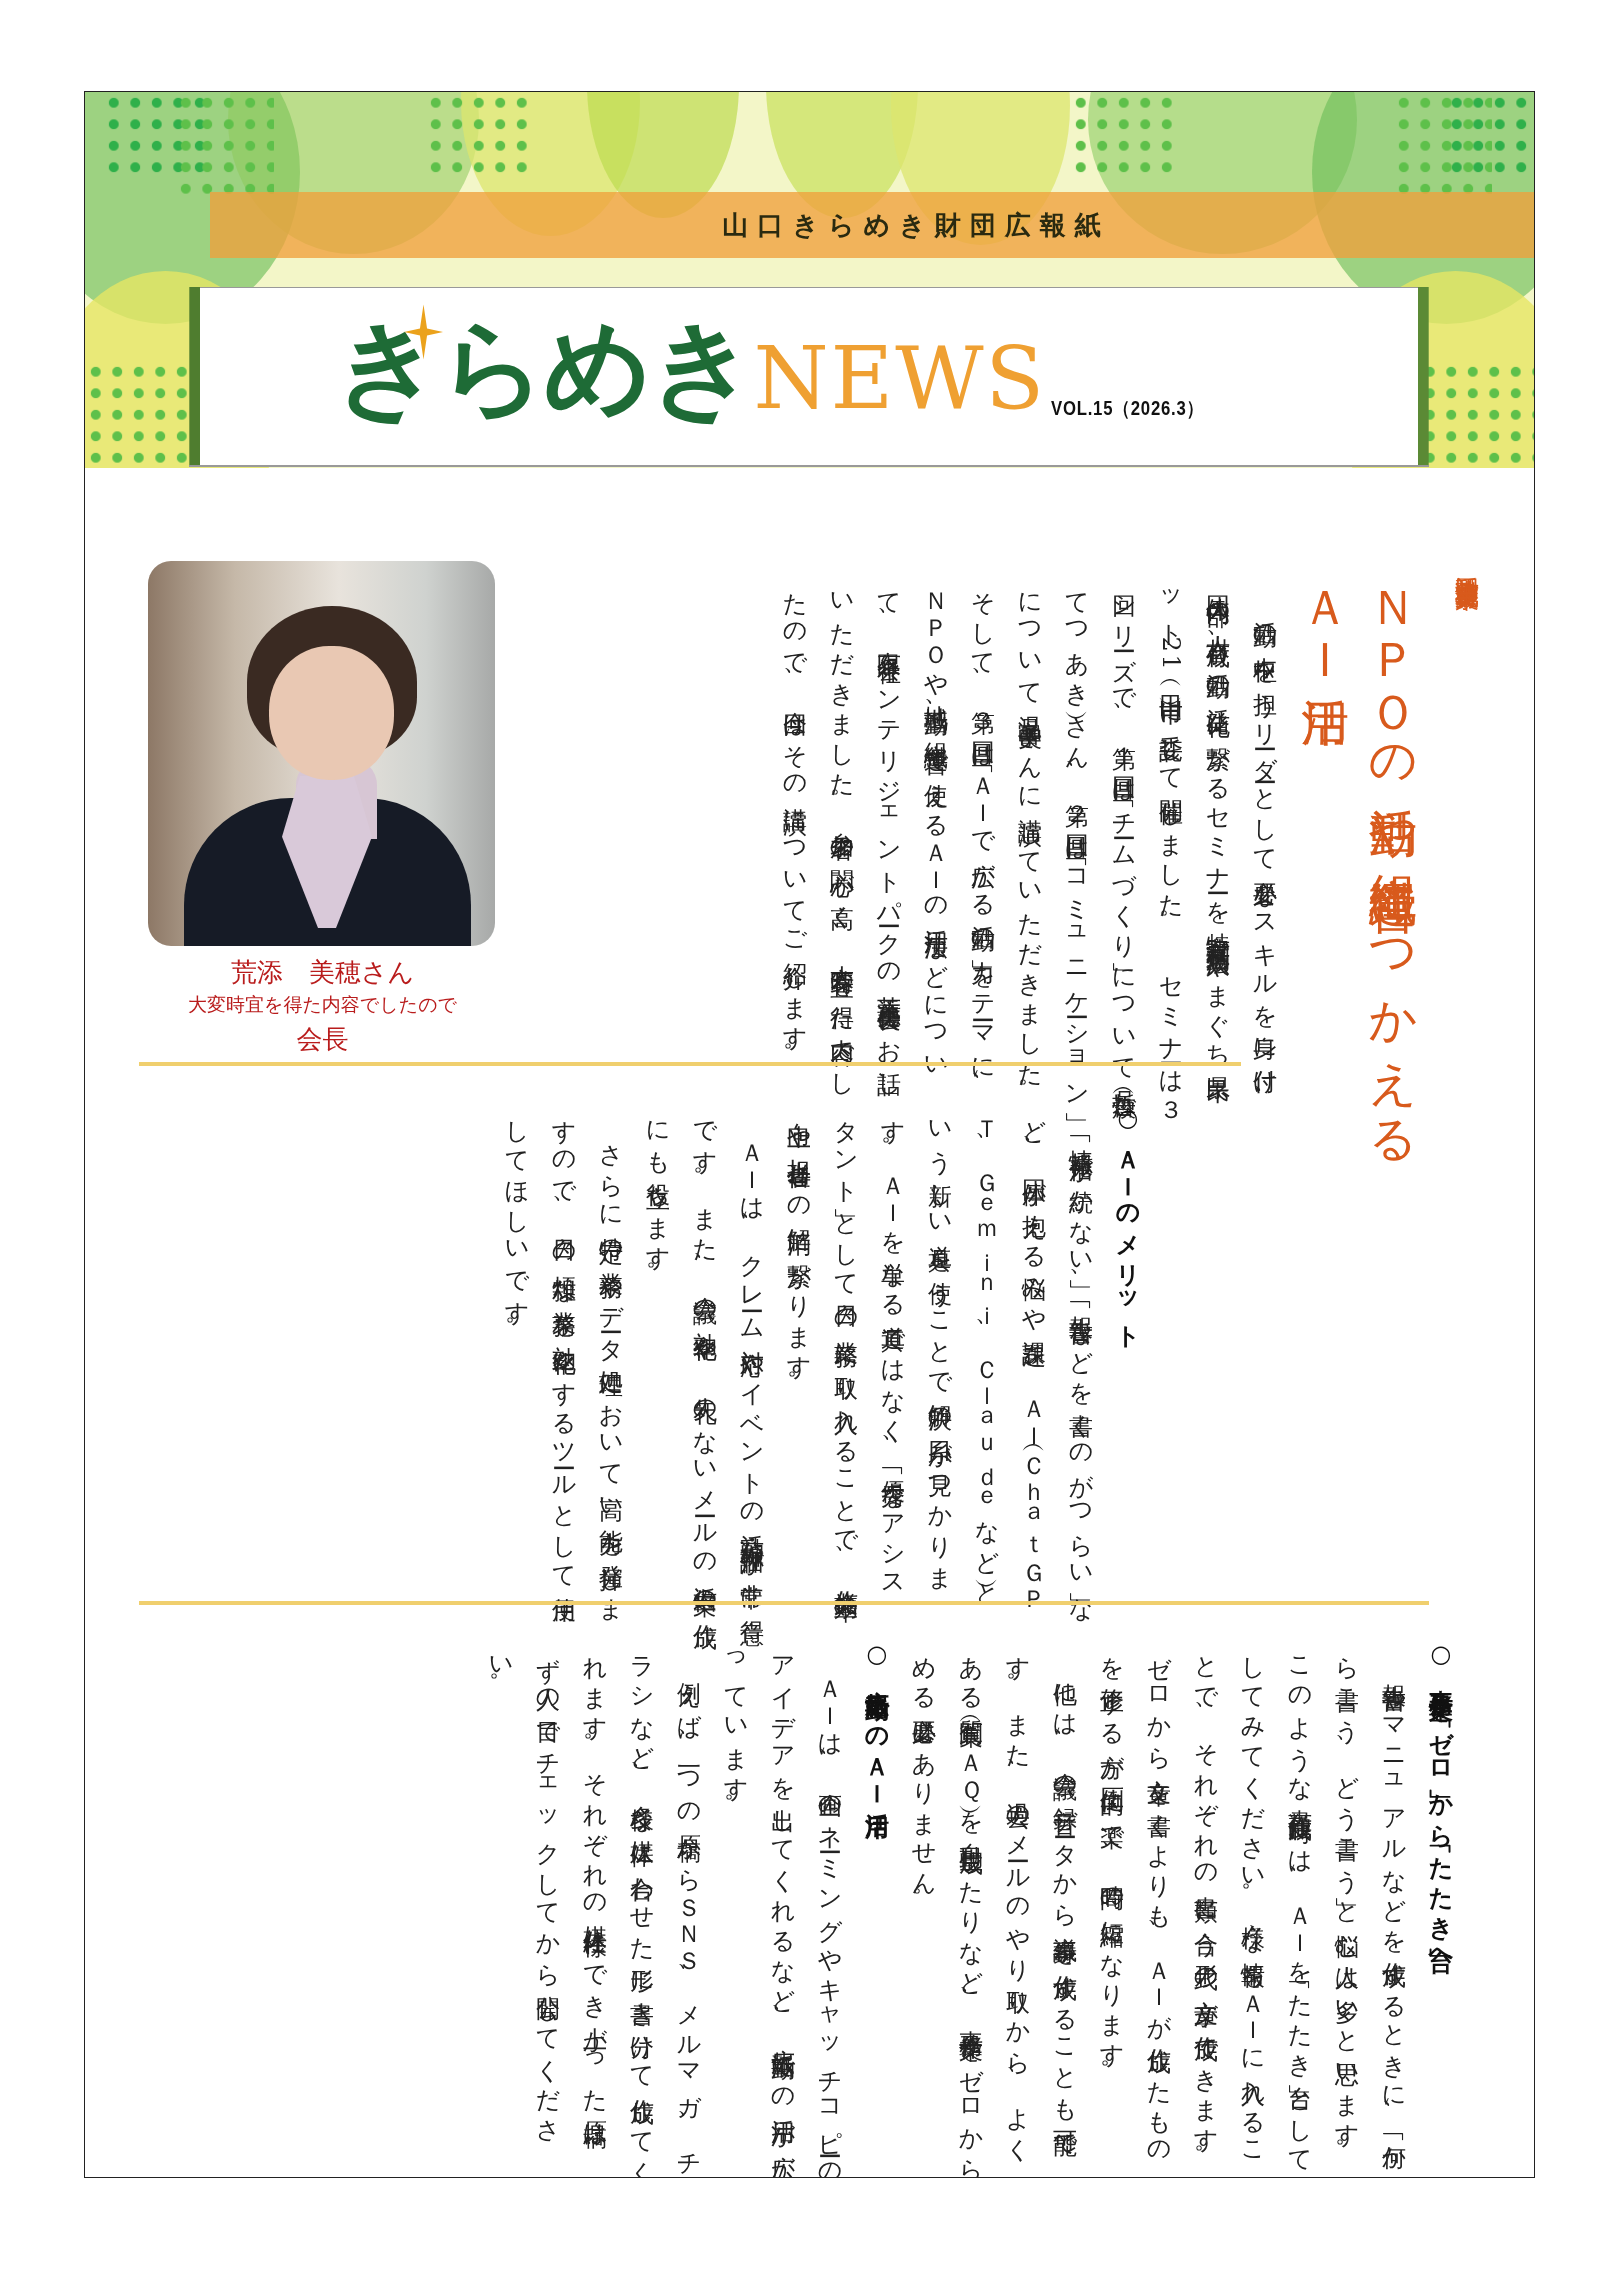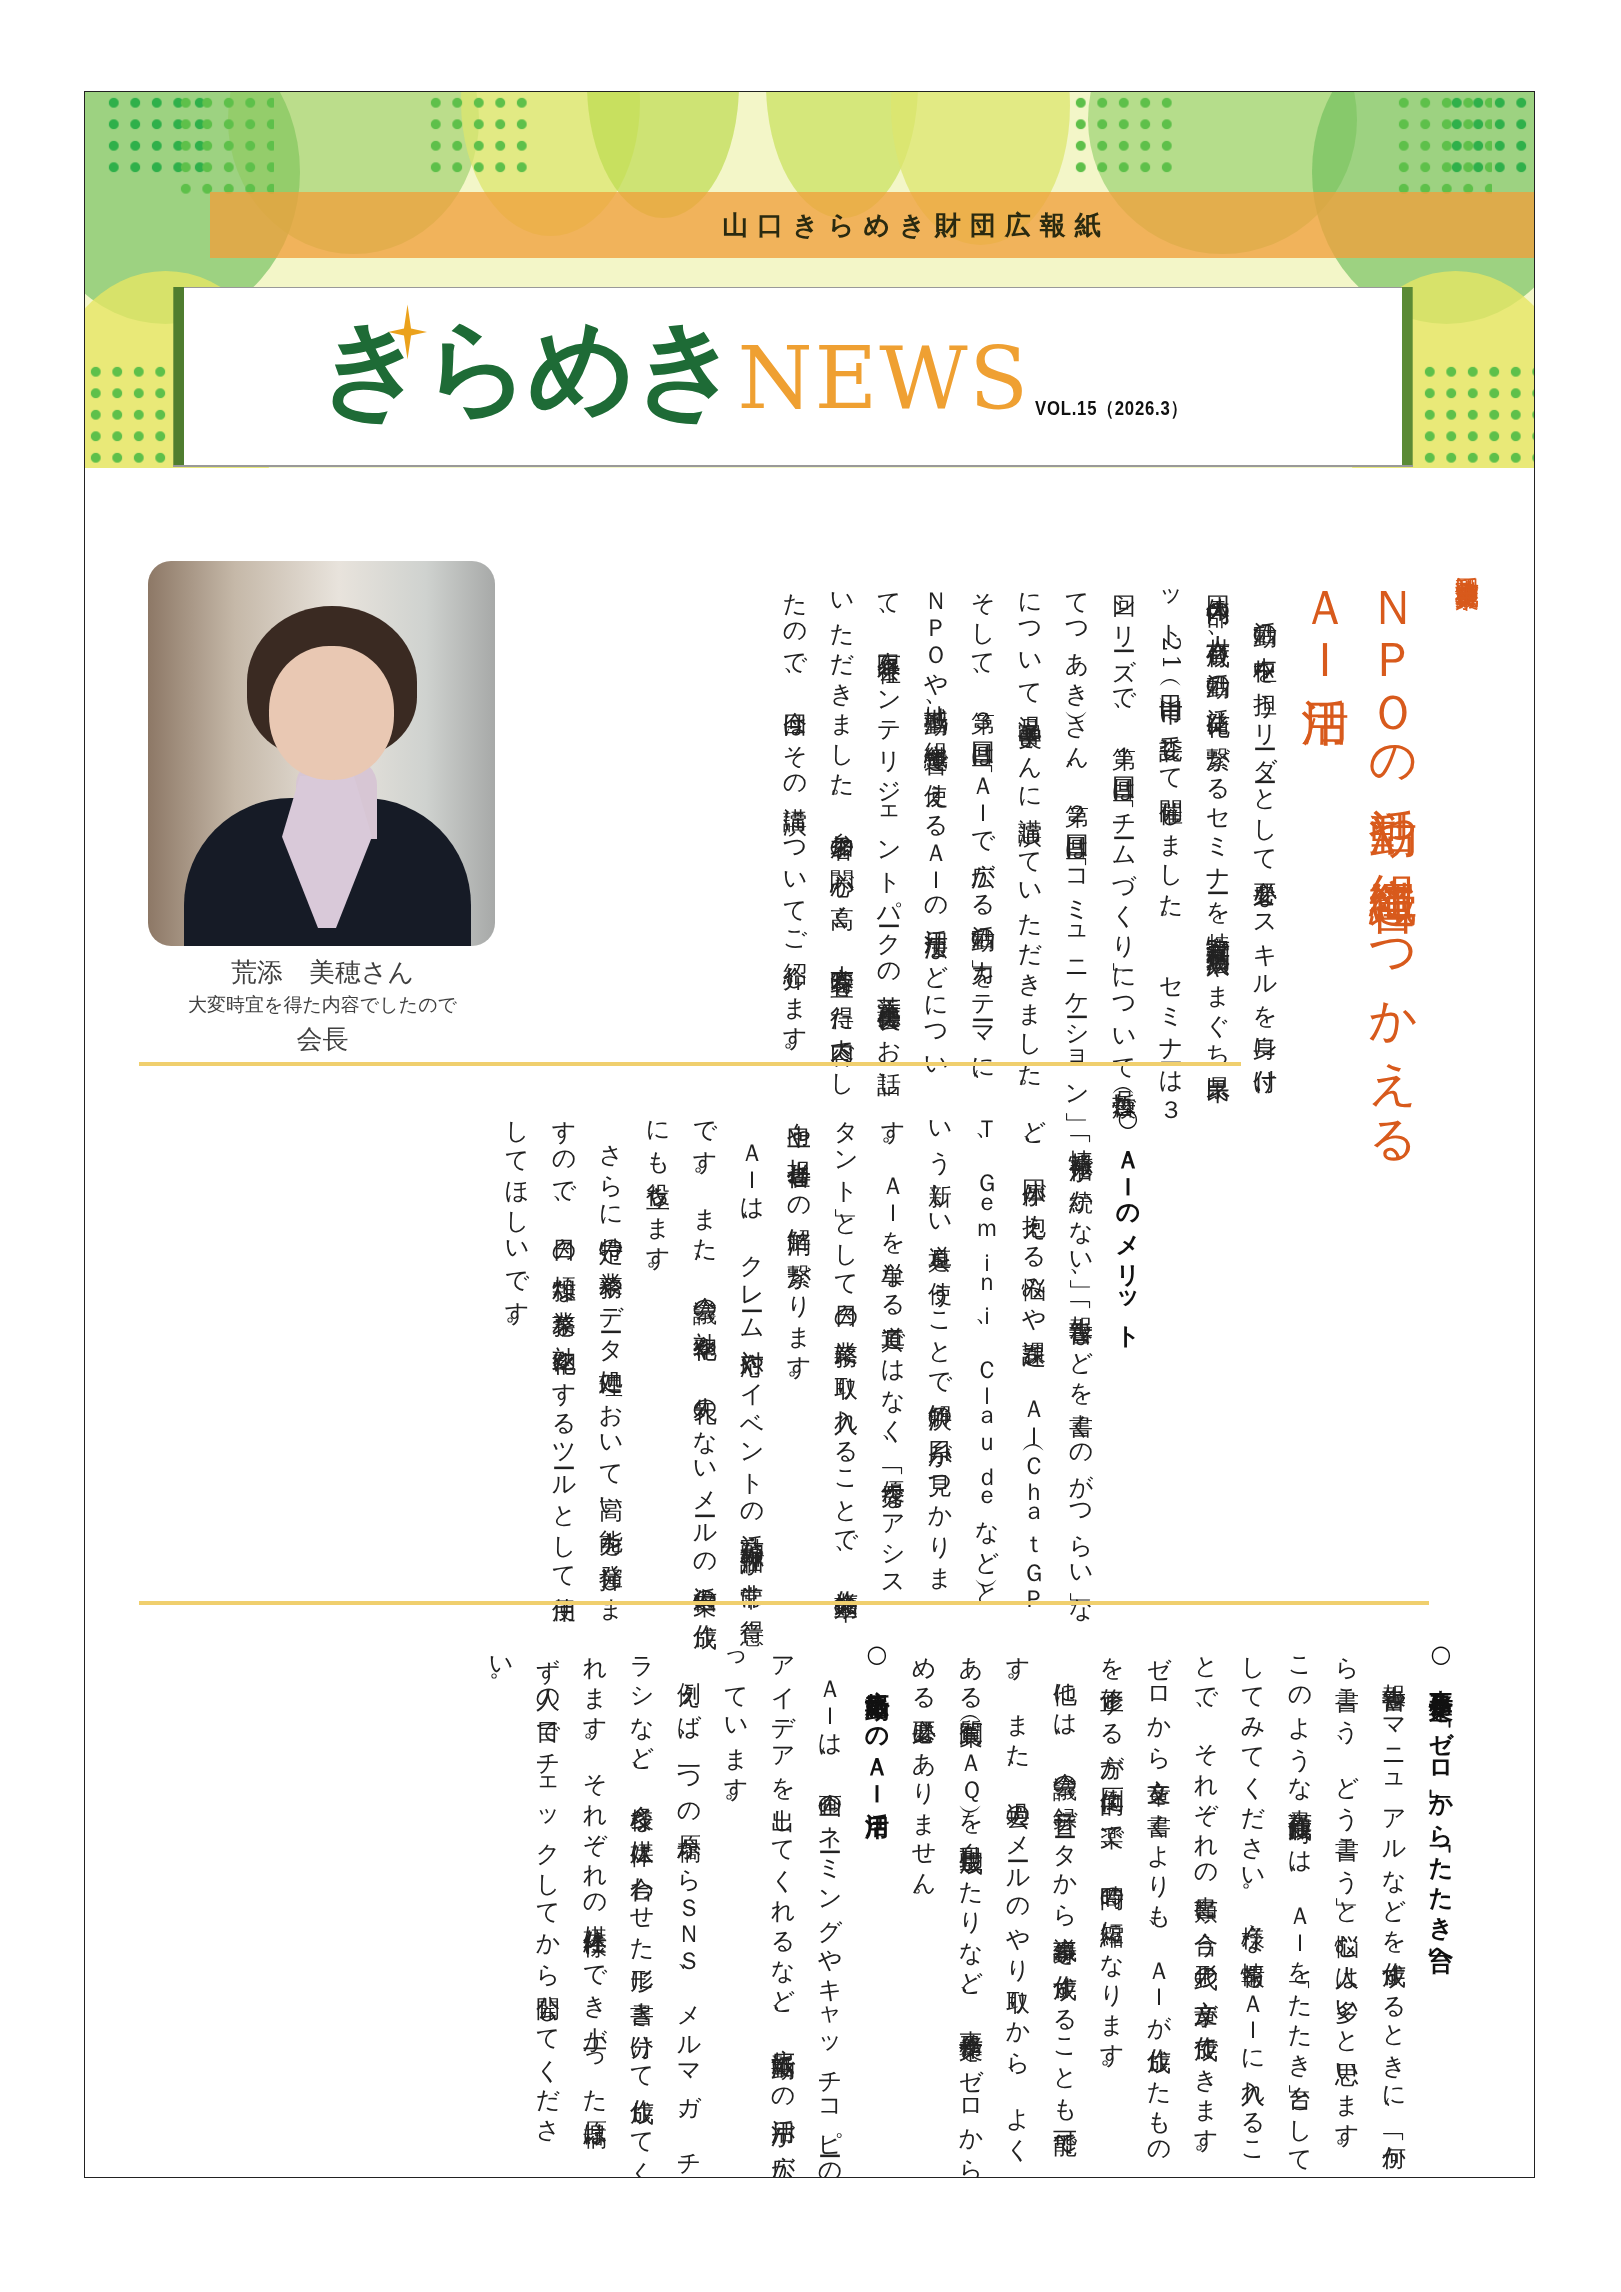--- a/index.html
+++ b/index.html
@@ -13,21 +13,21 @@
   .banner { position: absolute; left: 0; top: 0; width: 100%; height: 376px; overflow: hidden; background: #f3f6c8; }
   .blob { position: absolute; border-radius: 50%; }
   .dots { position: absolute; background-image: radial-gradient(circle, var(--dc) 4.5px, transparent 5.4px);
           background-size: 21.5px 21.5px; }
 
   .ribbon { position: absolute; left: 125px; top: 100px; width: 1412px; height: 66px;
             background: rgba(240,160,60,0.78); display: flex; align-items: center; justify-content: center; }
   .ribbon-text { font-family: "DejaVu Sans", sans-serif; font-weight: bold; font-size: 26px;
                  letter-spacing: 9px; color: #2a2a10; }
 
-  .title-box { position: absolute; left: 99px; top: 195px; width: 1218px; height: 179px;
+  .title-box { position: absolute; left: 115px; top: 195px; width: 1218px; height: 179px;
                background: #fff; border-top: 1.8px solid #999; box-shadow: -10.7px 0 0 #4f7d2f, 10.7px 0 0 #5b8a35; }
   .title-box::after { content:""; position:absolute; left:-10.7px; right:-10.7px; bottom:0; height:1.8px; background:#999; }
 
   .logo { position: absolute; left: 134px; top: 27px; display: flex; align-items: flex-end; }
   .logo-kirameki { font-family: "DejaVu Sans", sans-serif; font-weight: bold; font-size: 106px;
                    color: #1e6b36; letter-spacing: -3.6px; line-height: 1; position: relative; }
   .sparkle { position: absolute; left: 70px; top: -10.7px; width: 39px; height: 56px; }
   .logo-news { font-family: "DejaVu Serif", serif; font-size: 86px; color: #efa032;
                line-height: 1; letter-spacing: 1.8px; }
   .vol { position: absolute; left: 851px; top: 107px; font-family: "Liberation Sans", sans-serif;
@@ -48,21 +48,21 @@
 
   .photo { position: absolute; left: 63px; top: 469px; width: 347px; height: 385px;
            border-radius: 23px; overflow: hidden;
            background: linear-gradient(90deg, #8d7866 0%, #c5b8a8 25%, #e8e3dc 55%, #cfd2cf 80%, #a7a9a8 100%); }
   .photo .hair { position: absolute; left: 99px; top: 45px; width: 170px; height: 152px; border-radius: 50% 50% 40% 40%; background: #3a2a22; }
   .photo .face { position: absolute; left: 121px; top: 85px; width: 125px; height: 134px; border-radius: 48%; background: #e9c8b3; }
   .photo .neck { position: absolute; left: 148px; top: 197px; width: 81px; height: 81px; background: #d7c6d4; border-radius: 27px 27px 0 0; }
   .photo .body { position: absolute; left: 36px; top: 237px; width: 287px; height: 179px; border-radius: 107px 107px 0 0; background: #161b26; }
   .photo .blouse { position: absolute; left: 134px; top: 215px; width: 90px; height: 152px; background: #d9c9d9; clip-path: polygon(20% 0,80% 0,100% 40%,60% 100%,40% 100%,0 40%); }
 
-  .caption { position: absolute; left: 36px; width: 403px; text-align: center; font-family: "DejaVu Sans", sans-serif; color: #404040; }
+  .caption { position: absolute; left: 36px; width: 403px; text-align: center; font-family: "DejaVu Sans", sans-serif; color: #b91c1c; }
   .cap-name { top: 863px; font-size: 26px; }
   .cap-org { top: 900px; font-size: 19px; }
   .cap-title { top: 930px; font-size: 26px; }
 
   .sep { position: absolute; height: 3.6px; background: #f0cf6e; }
 </style>
 </head>
 <body>
 
 <div class="page-frame">

